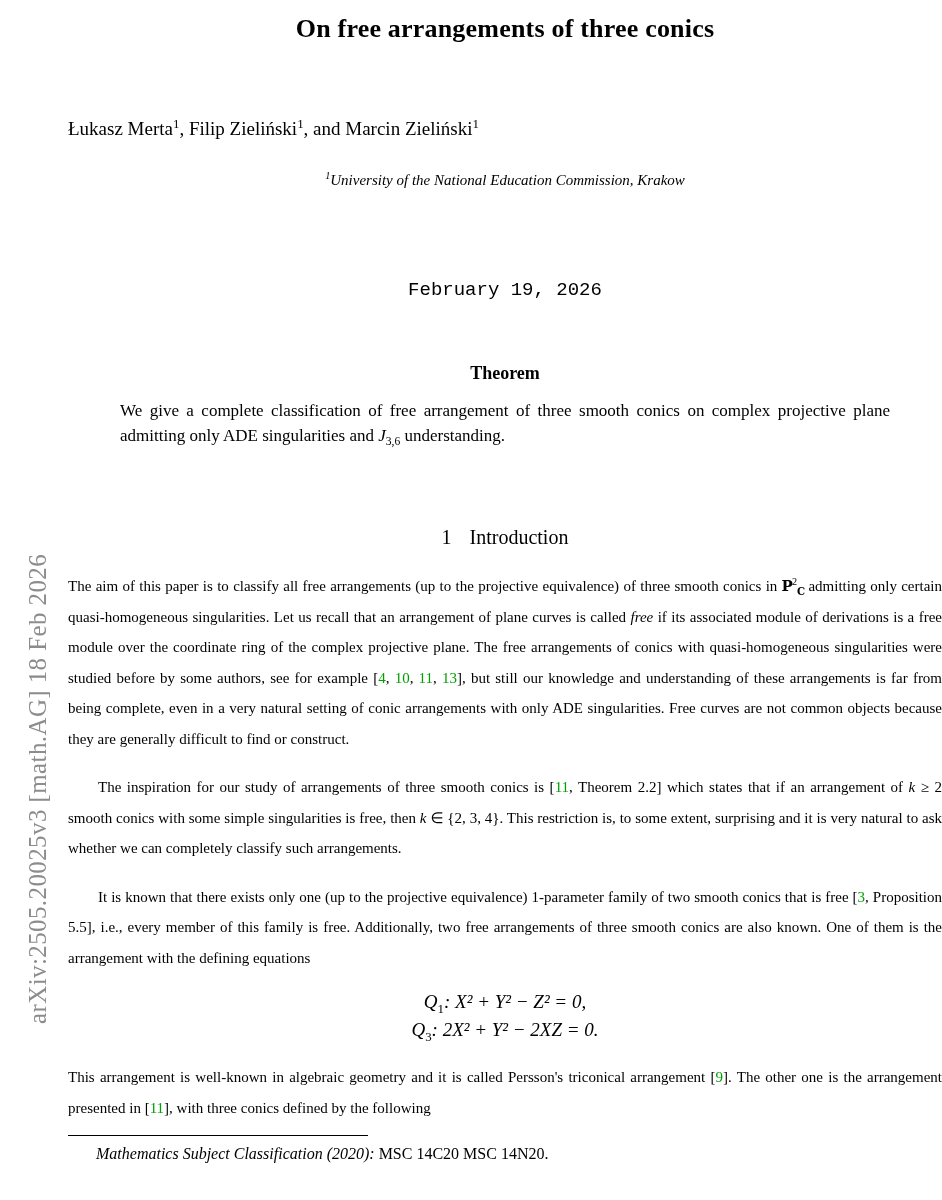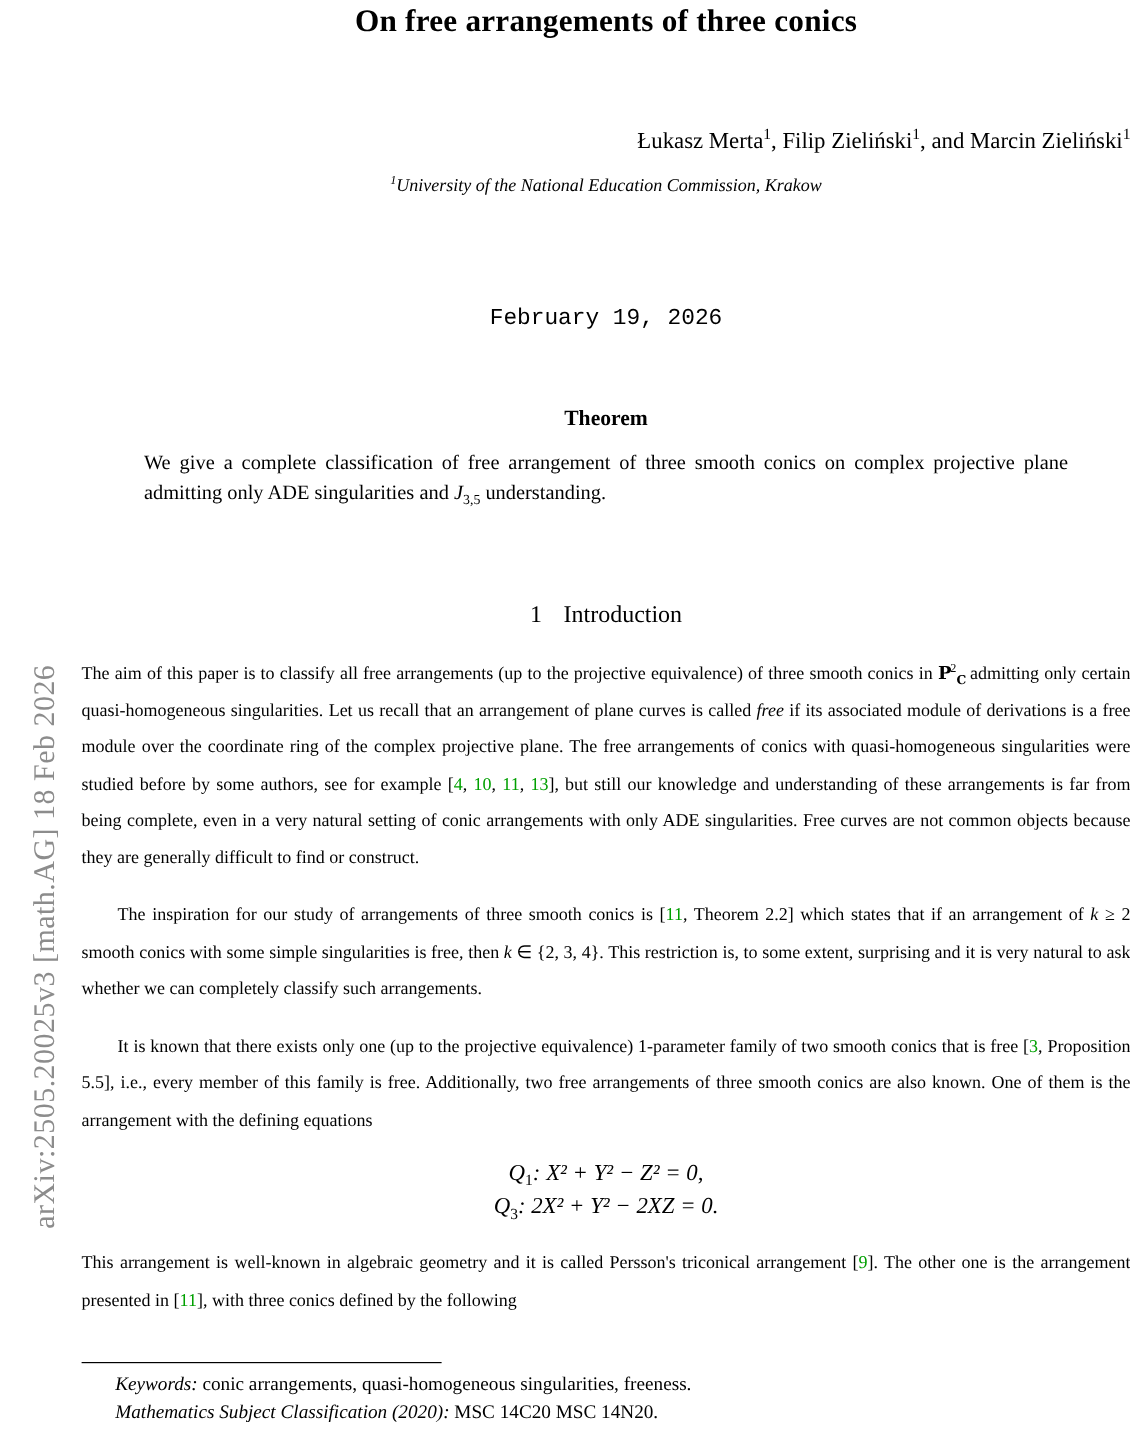--- a/index.html
+++ b/index.html
@@ -46,36 +46,36 @@
     top: 0;
     width: 874px;
     height: 1200px;
   }
 
   .title {
     text-align: center;
     font-size: 26px;
     font-weight: bold;
     margin-top: 0px;
-    padding-top: 1px;
+    padding-top: 12px;
     letter-spacing: 0.2px;
     line-height: 34px;
   }
 
   .authors {
-    text-align: right;
+    text-align: left;
     font-size: 19px;
     margin-top: 70px;
     line-height: 26px;
   }
   .affil {
     text-align: center;
     font-size: 15px;
     font-style: italic;
-    margin-top: 16px;
+    margin-top: 30px;
   }
   .date {
     text-align: center;
     font-size: 19px;
     margin-top: 90px;
     font-family: Liberation Mono, monospace;
   }
 
   .abstract-head {
     text-align: center;
@@ -169,21 +169,21 @@
   </div>
 
   <div class="affil">
     <sup>1</sup><span>University of the National Education Commission, Krakow</span>
   </div>
 
   <div class="date">February 19, 2026</div>
 
   <div class="abstract-head">Theorem</div>
   <div class="abstract-body">
-    <span>We give a complete classification of free arrangement of three smooth conics on complex projective plane admitting only ADE singularities and </span><span class="mi">J</span><sub>3,5</sub><span> understanding.</span>
+    <span>We give a complete classification of free arrangement of three smooth conics on complex projective plane admitting only ADE singularities and </span><span class="mi">J</span><sub>3,6</sub><span> understanding.</span>
   </div>
 
   <div class="section-head">
     <span class="num">1</span><span>Introduction</span>
   </div>
 
   <p class="body-text first">
     <span>The aim of this paper is to classify all free arrangements (up to the projective equivalence) of three smooth conics in </span><span class="pp-blackboard">P</span><sup>2</sup><sub class="pp-blackboard">C</sub><span> admitting only certain quasi-homogeneous singularities. Let us recall that an arrangement of plane curves is called </span><em>free</em><span> if its associated module of derivations is a free module over the coordinate ring of the complex projective plane. The free arrangements of conics with quasi-homogeneous singularities were studied before by some authors, see for example [</span><a class="cite" href="#">4</a><span>, </span><a class="cite" href="#">10</a><span>, </span><a class="cite" href="#">11</a><span>, </span><a class="cite" href="#">13</a><span>], but still our knowledge and understanding of these arrangements is far from being complete, even in a very natural setting of conic arrangements with only ADE singularities. Free curves are not common objects because they are generally difficult to find or construct.</span>
   </p>
 
@@ -205,22 +205,18 @@
   </div>
 
   <p class="body-text">
     <span>This arrangement is well-known in algebraic geometry and it is called Persson's triconical arrangement [</span><a class="cite" href="#">9</a><span>]. The other one is the arrangement presented in [</span><a class="cite" href="#">11</a><span>], with three conics defined by the following</span>
   </p>
 
   <div class="foot-rule"></div>
 
   <div class="footnotes">
     <div>
-      <span class="fn-label">Keywords:</span>
-      <span>conic arrangements, quasi-homogeneous singularities, freeness.</span>
-    </div>
-    <div>
       <span class="fn-label">Mathematics Subject Classification (2020):</span>
       <span>MSC 14C20 MSC 14N20.</span>
     </div>
   </div>
 
 </div>
 
 </body></html>

